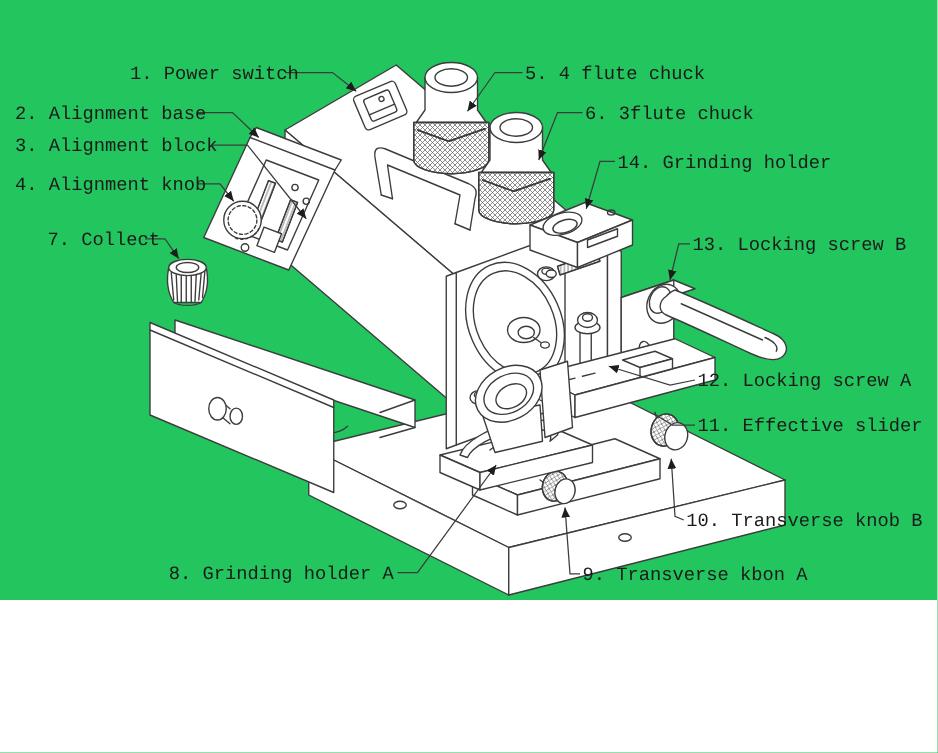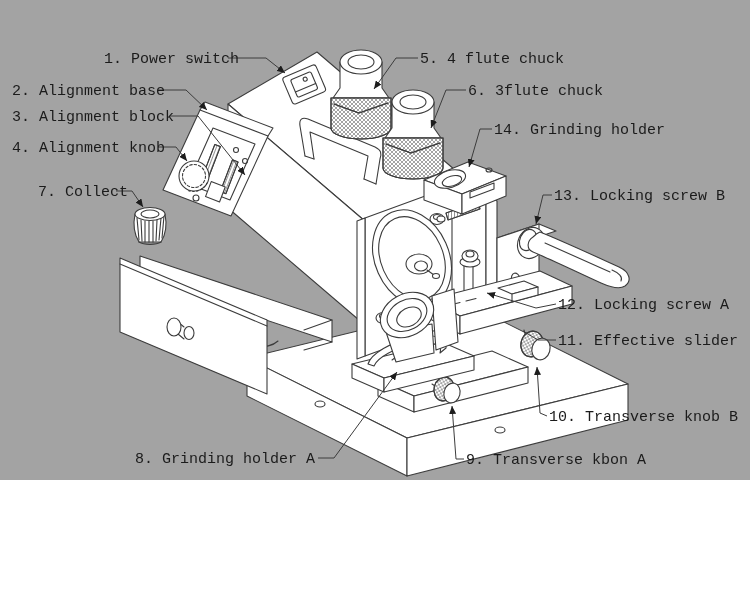--- a/index.html
+++ b/index.html
@@ -1,16 +1,16 @@
 <!DOCTYPE html>
 <html><head>
 <meta charset="utf-8">
 <style>
   html,body{margin:0;padding:0;background:#fff;}
-  #page{position:relative;width:750px;height:480px;background:#a3a3a3;overflow:hidden;}
+  #page{position:relative;width:750px;height:480px;background:#22c55e;overflow:hidden;}
   svg{display:block;}
   .ln{fill:#fff;stroke:#3c3c3c;stroke-width:1.1;stroke-linejoin:round;}
   .lnn{fill:none;stroke:#3c3c3c;stroke-width:1.1;stroke-linejoin:round;stroke-linecap:round;}
   .lead{fill:none;stroke:#3c3c3c;stroke-width:1;}
   .lbl{font-family:"Liberation Mono","DejaVu Sans Mono",monospace;font-size:15px;fill:#1b1b1b;}
 </style>
 </head>
 <body>
 
 <div id="page">

